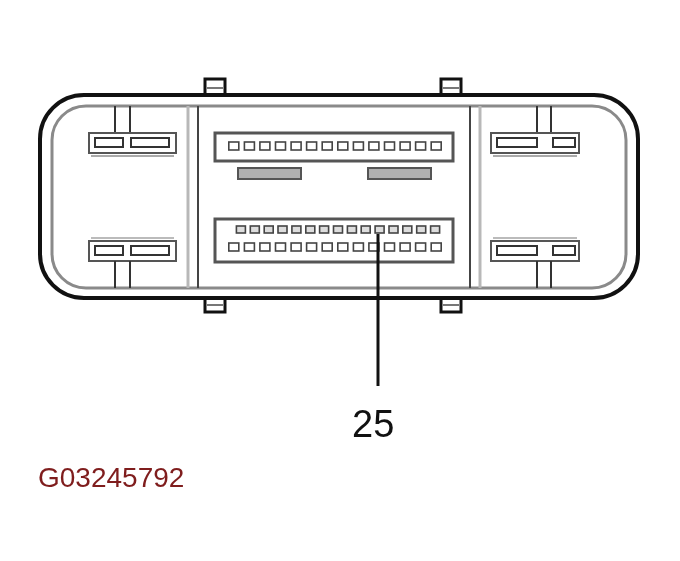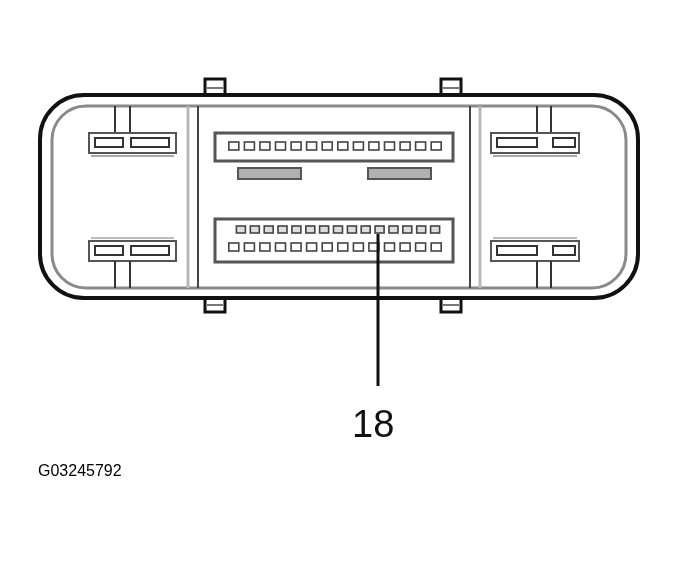--- a/index.html
+++ b/index.html
@@ -1,19 +1,19 @@
 <!DOCTYPE html>
 <html><head>
   <meta charset="utf-8">
   <style>
     html, body { margin: 0; padding: 0; background: #ffffff; }
     body { width: 680px; height: 561px; position: relative; overflow: hidden; font-family: "Liberation Sans", sans-serif; }
     #diagram { position: absolute; left: 0; top: 0; }
     .callout-label { position: absolute; left: 352px; top: 403px; font-size: 38px; color: #111; font-family: "Liberation Sans", sans-serif; letter-spacing: 0px; }
-    .figure-id { position: absolute; left: 38px; top: 462px; font-size: 16px; color: #000000; font-family: "Liberation Sans", sans-serif; }
+    .figure-id { position: absolute; left: 38px; top: 462px; font-size: 28px; color: #7f1d1d; font-family: "Liberation Sans", sans-serif; }
   </style>
 </head>
 <body>
 
 <svg id="diagram" width="680" height="561" viewBox="0 0 680 561" xmlns="http://www.w3.org/2000/svg">
 
   <g>
     <rect x="205" y="79" width="20" height="16" fill="#fff" stroke="#111" stroke-width="3"></rect>
     <line x1="207" y1="88" x2="223" y2="88" stroke="#777" stroke-width="2"></line>
   </g>
@@ -135,14 +135,14 @@
         <rect x="384.5" y="243" width="10" height="8" fill="#fff" stroke="#444" stroke-width="1.6"></rect>
         <rect x="400.1" y="243" width="10" height="8" fill="#fff" stroke="#444" stroke-width="1.6"></rect>
         <rect x="415.6" y="243" width="10" height="8" fill="#fff" stroke="#444" stroke-width="1.6"></rect>
         <rect x="431.2" y="243" width="10" height="8" fill="#fff" stroke="#444" stroke-width="1.6"></rect>
       </g>
   </g>
 
   <line x1="378" y1="234" x2="378" y2="386" stroke="#111" stroke-width="3"></line>
 </svg>
 
-<div class="callout-label">18</div>
+<div class="callout-label">25</div>
 <div class="figure-id">G03245792</div>
 
 </body></html>

